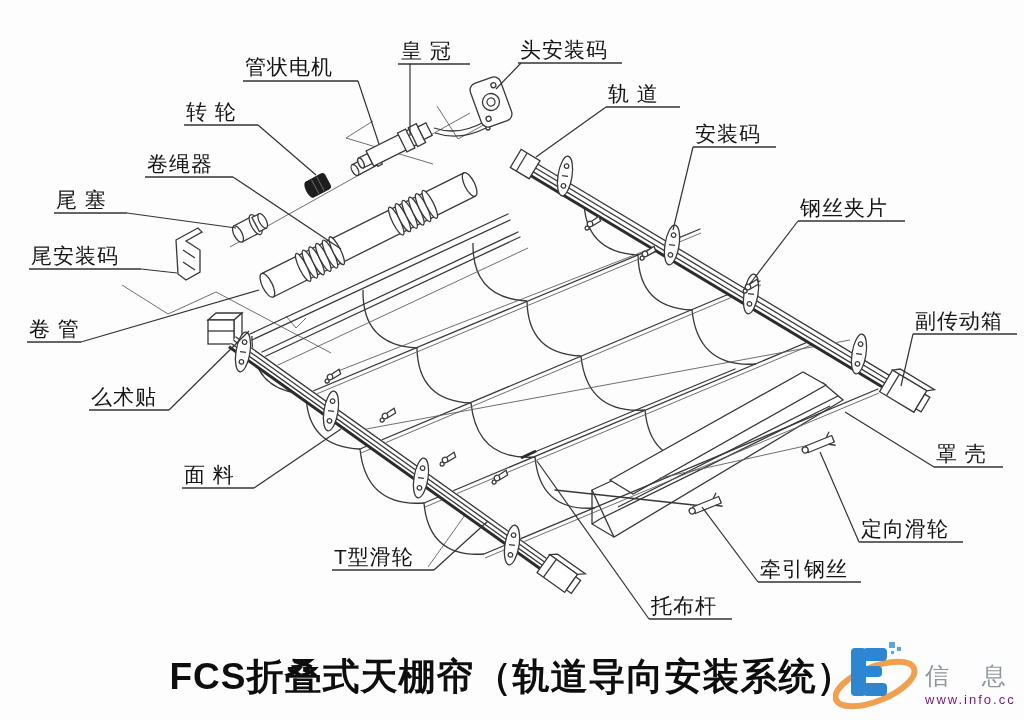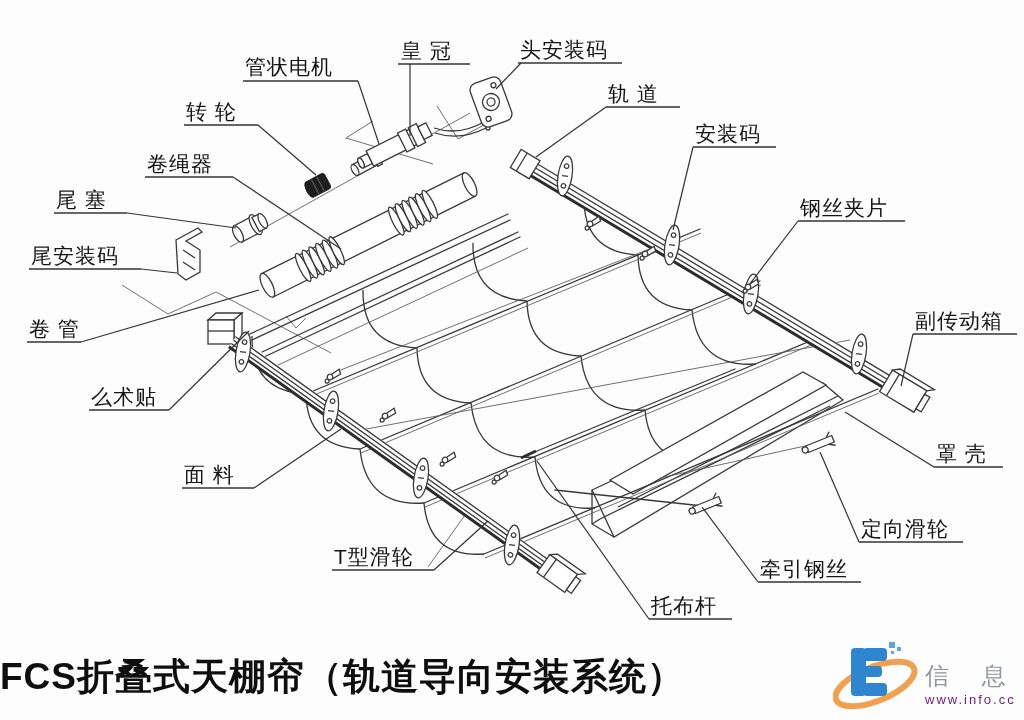--- a/index.html
+++ b/index.html
@@ -7,21 +7,21 @@
          font-family:"Liberation Sans","DejaVu Sans",sans-serif;}
   svg text{font-family:"Liberation Sans","DejaVu Sans",sans-serif;}
   .lbl{font-size:21px;fill:#151515;letter-spacing:1px;}
   .ln{stroke:#383838;stroke-width:1.3;fill:none;stroke-linecap:round;}
   .thin{stroke:#5f5f5f;stroke-width:0.9;fill:none;}
   .thick{stroke:#2c2c2c;stroke-width:3;fill:none;}
   .wt{fill:#ffffff;stroke:#383838;stroke-width:1.3;}
   .nf{fill:none;stroke:#383838;stroke-width:1.3;}
   .dk{fill:#1d1d1d;stroke:#1d1d1d;stroke-width:1;}
   .ldr{stroke:#333333;stroke-width:1.2;fill:none;}
-  .title-bar{position:absolute;left:0;top:652px;width:100%;
+  .title-bar{position:absolute;left:0;top:652px;width:100%;text-align:center;
              font-size:37px;font-weight:600;color:#0e0e0e;letter-spacing:1px;}
   .wm{position:absolute;left:833px;top:638px;width:191px;height:82px;}
   .wm-name{position:absolute;left:92px;top:22px;font-size:24px;color:#8f959b;letter-spacing:13px;white-space:nowrap;}
   .wm-url{position:absolute;left:92px;top:54px;font-size:13px;color:#701a75;letter-spacing:2px;}
 </style>
 </head>
 <body>
 
 <div class="stage">
 

